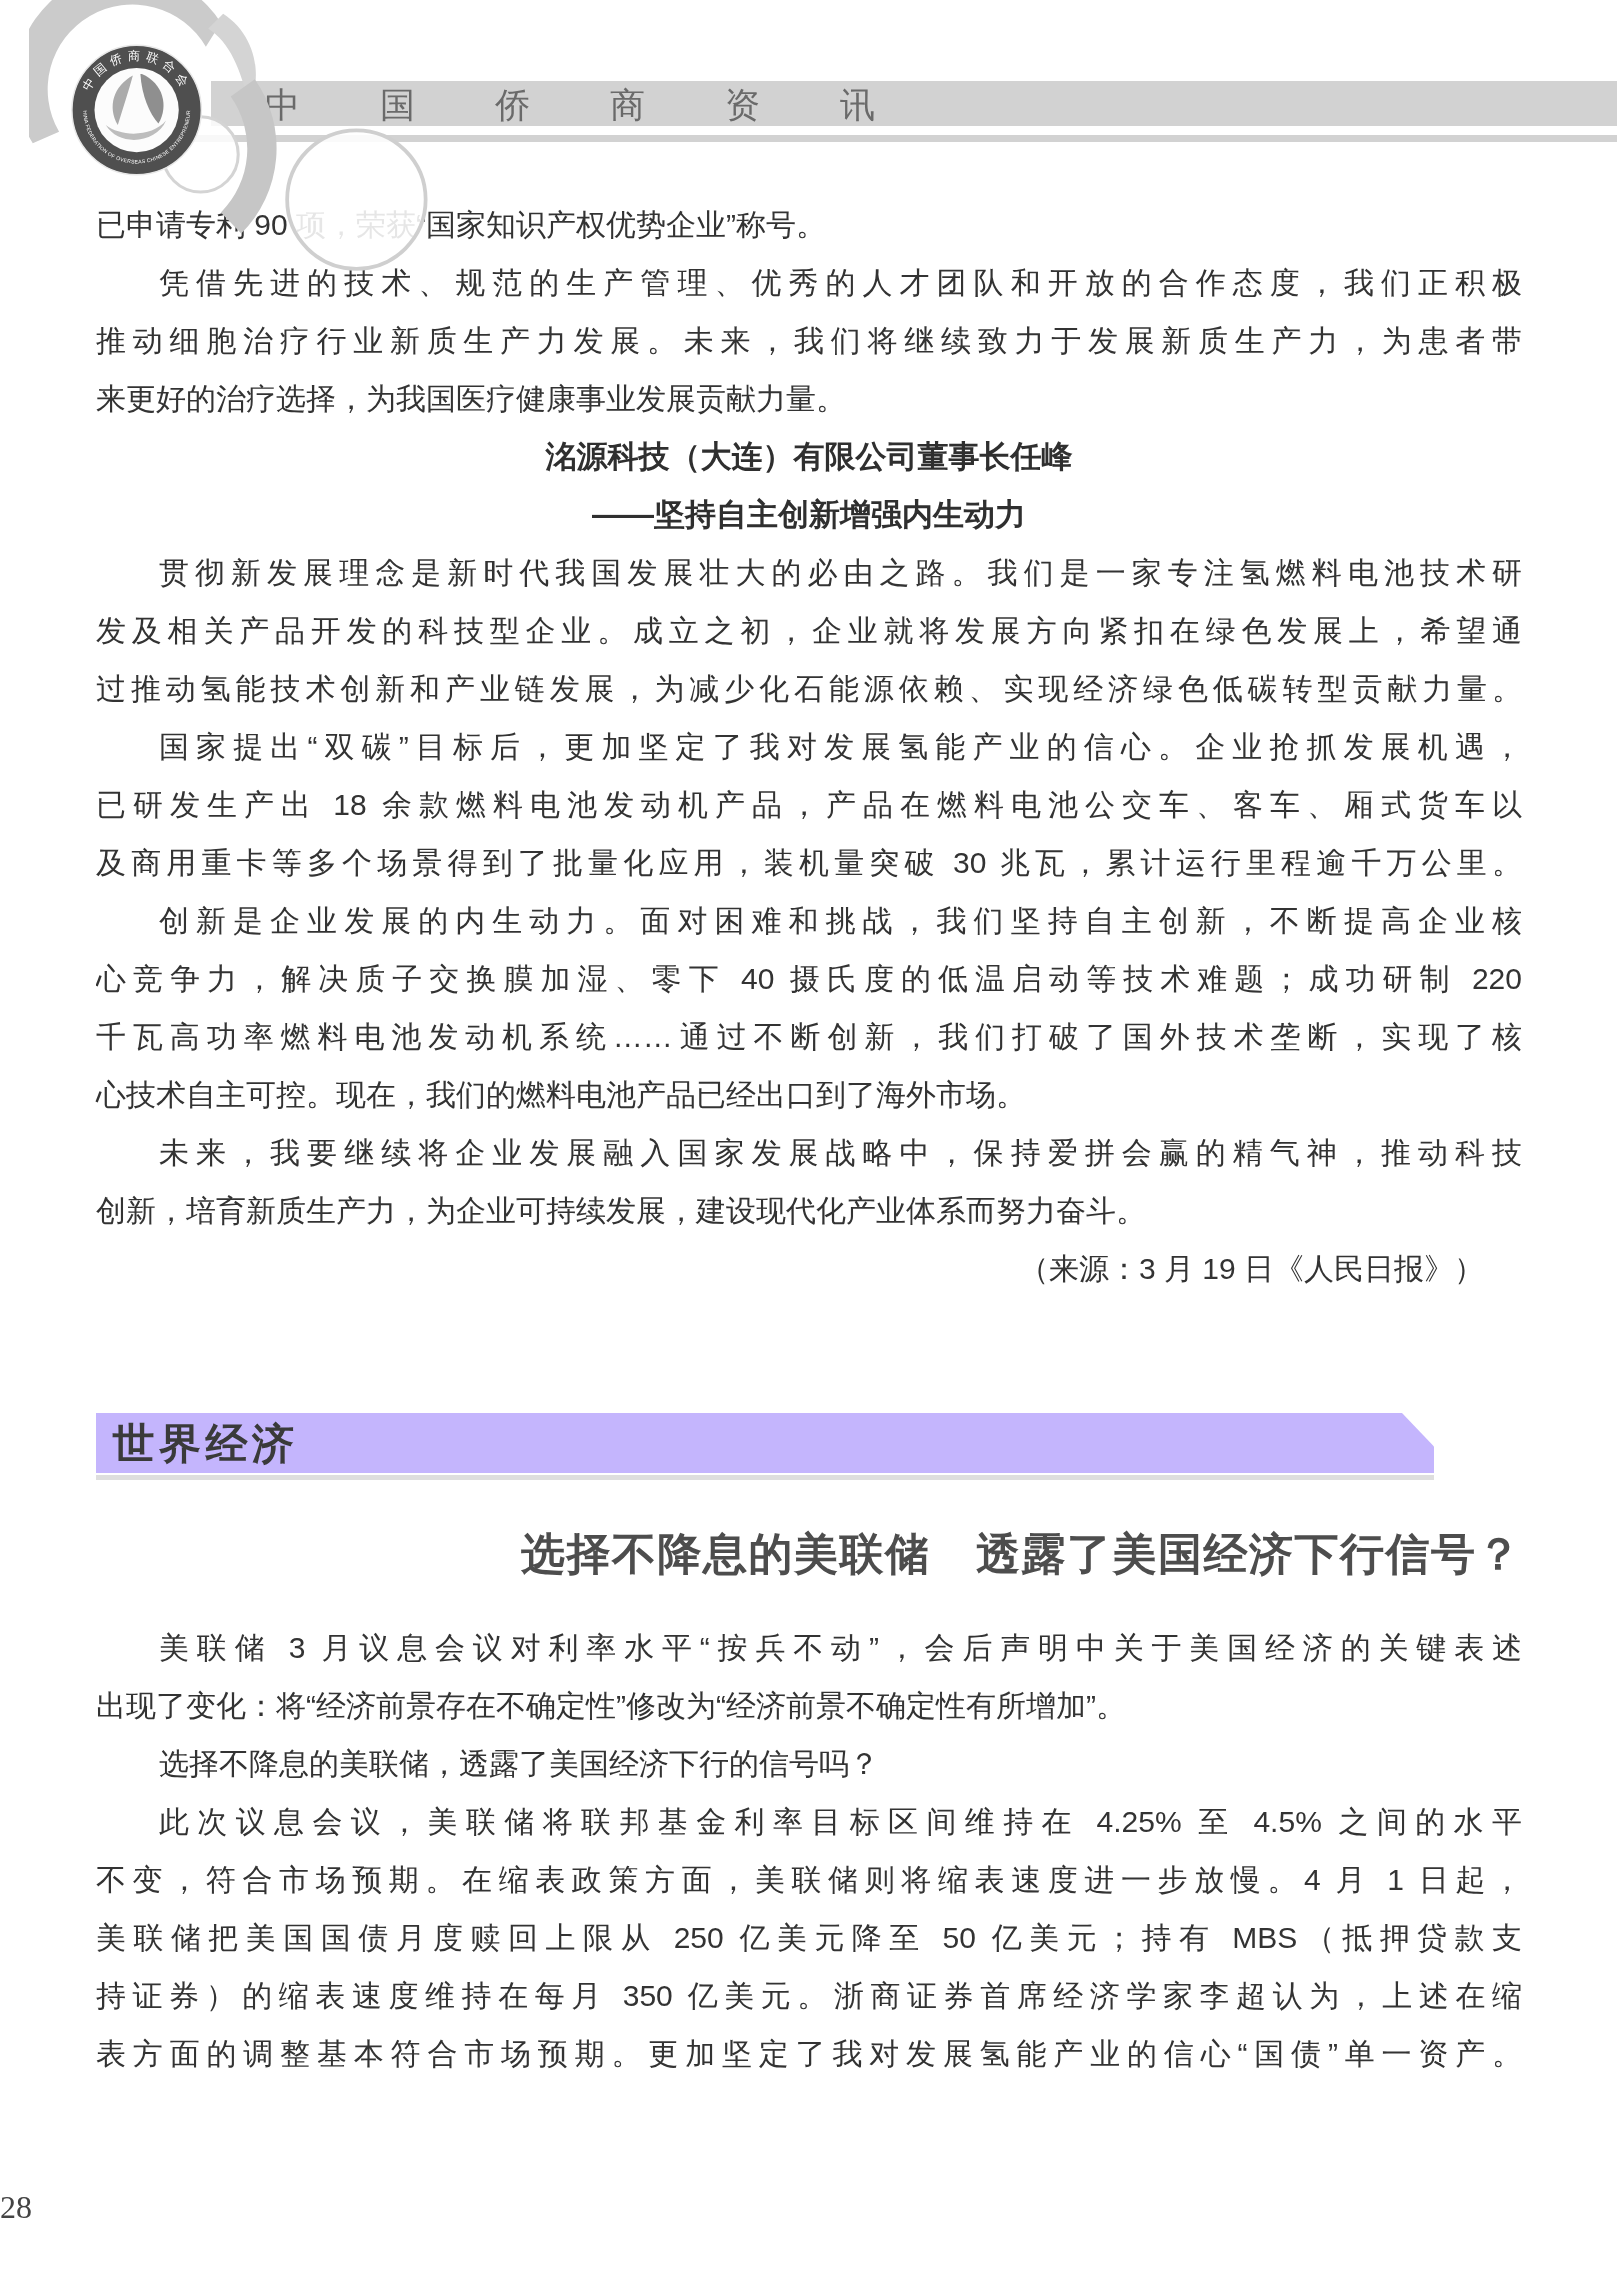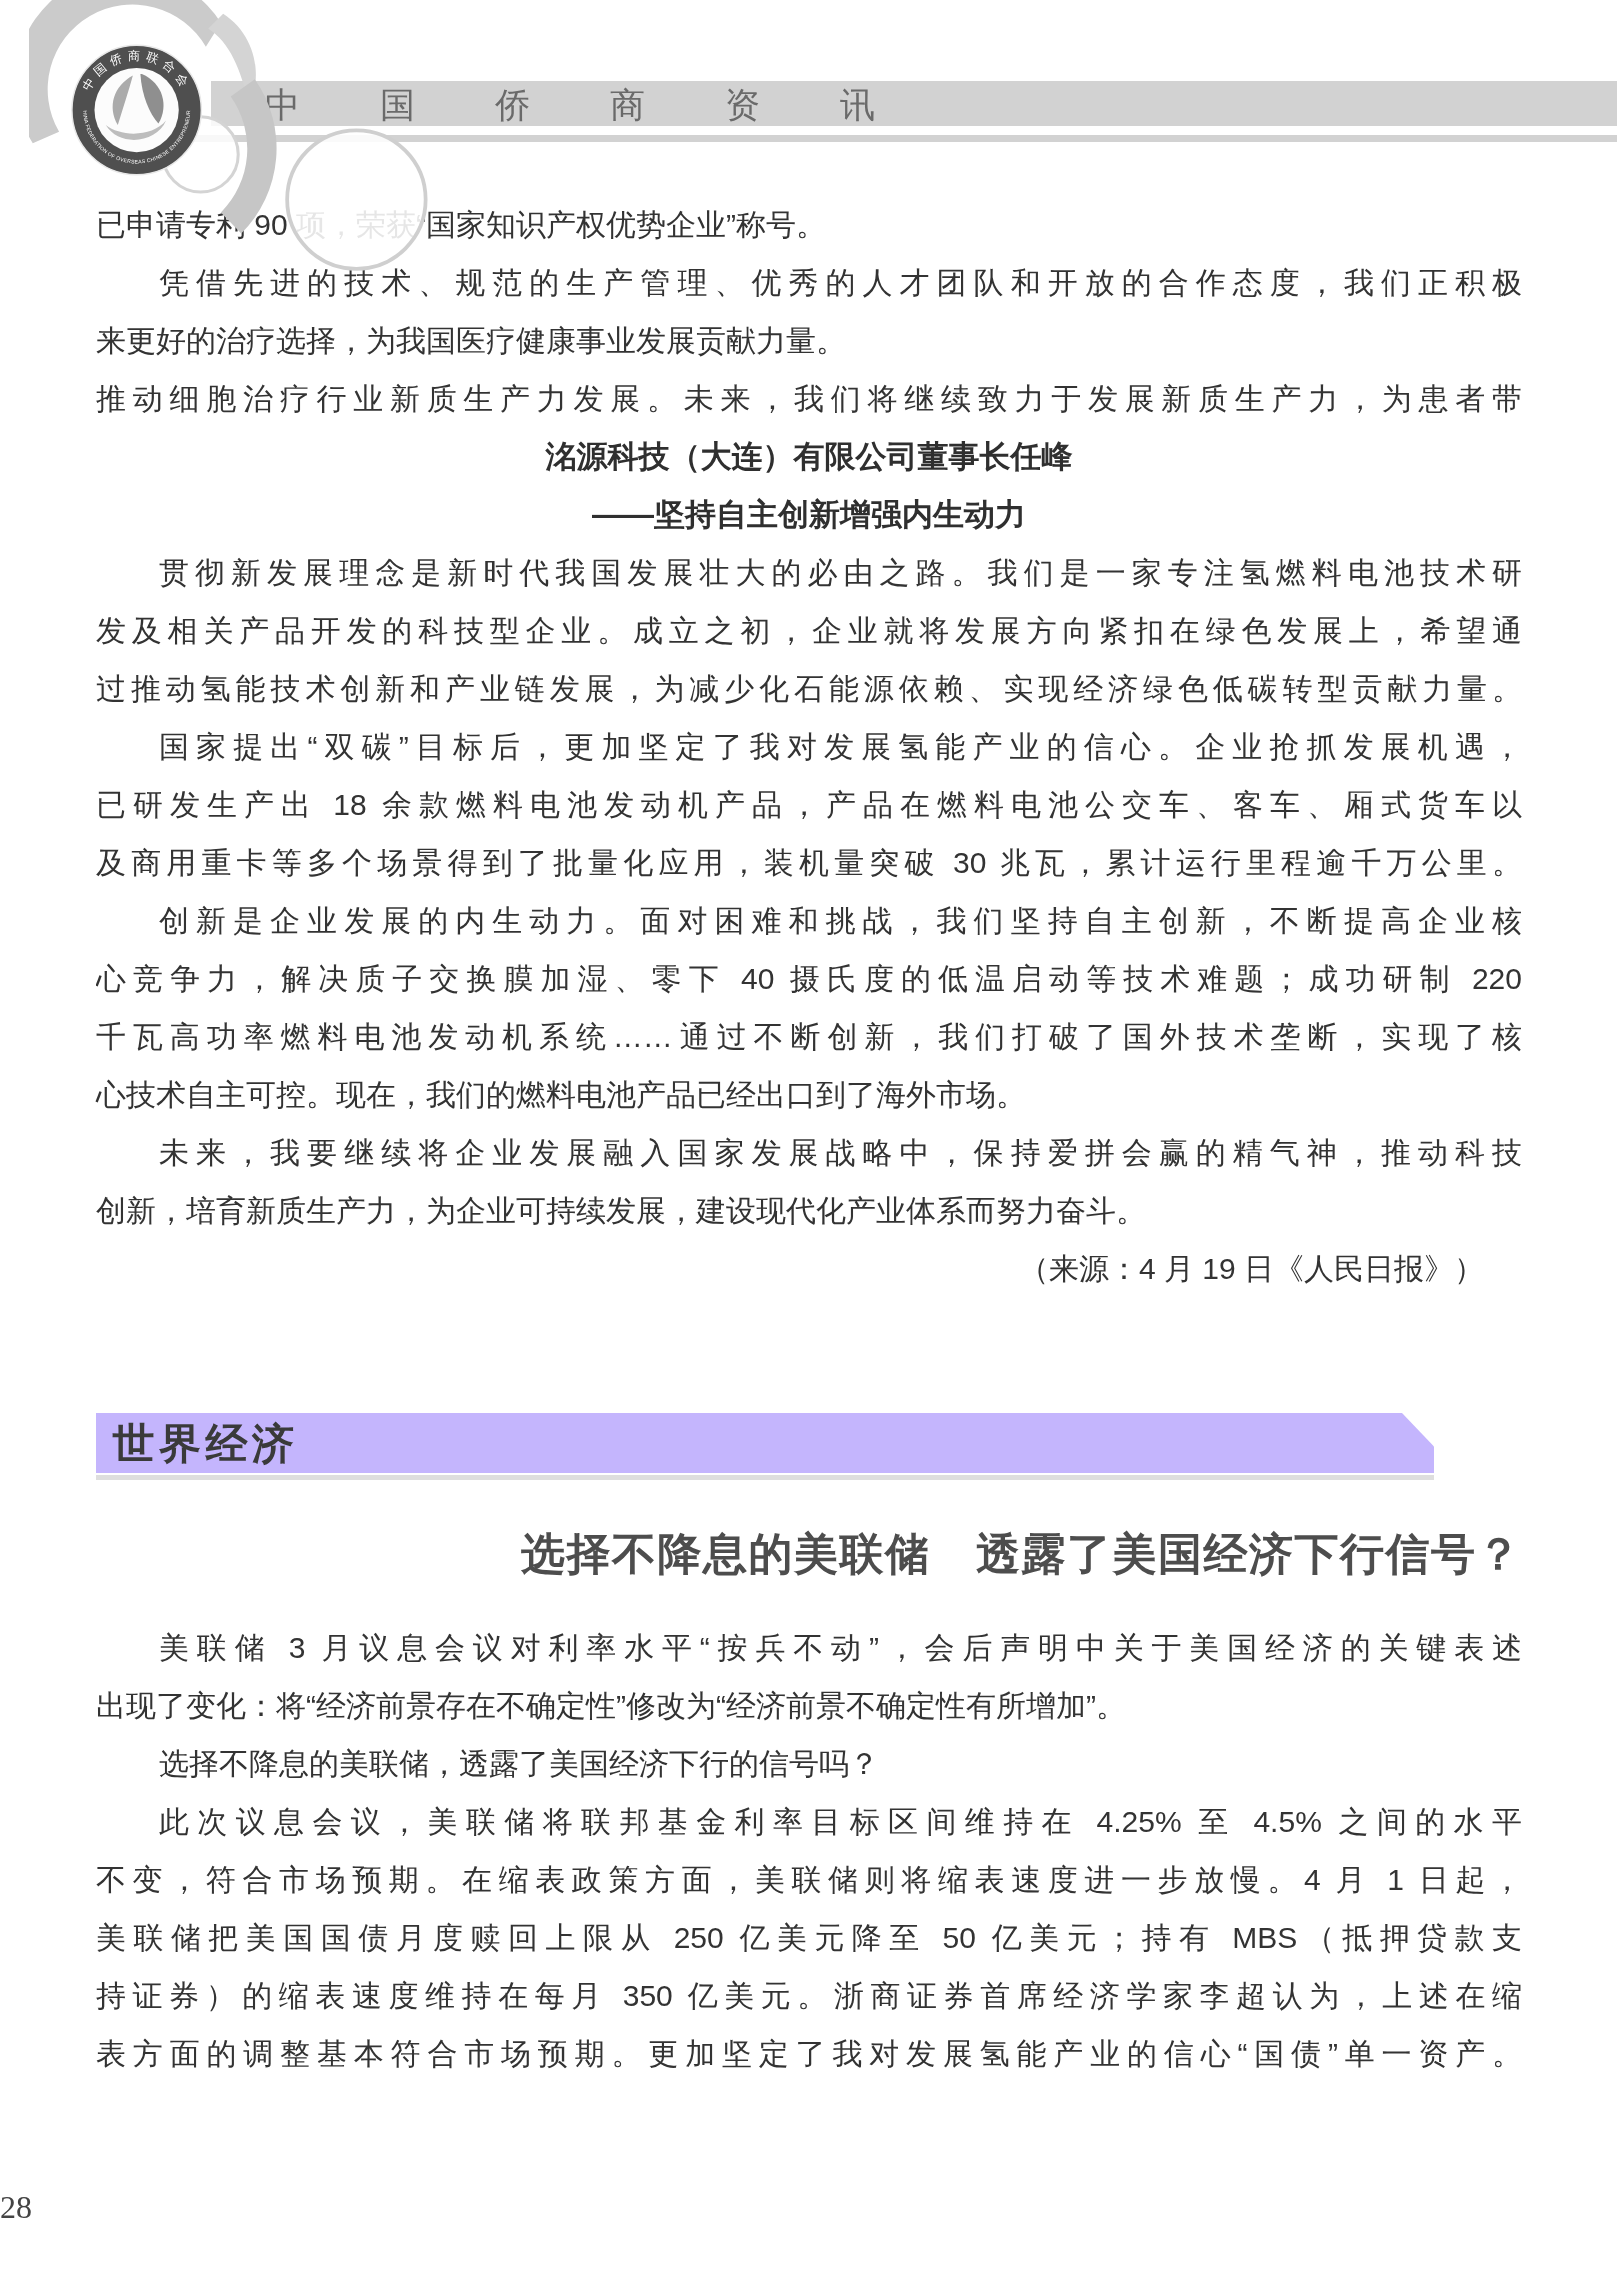--- a/index.html
+++ b/index.html
@@ -106,37 +106,37 @@
       </text>
       <text font-size="6.8" fill="#ffffff" letter-spacing="0.4">
         <textPath href="#ringBottom" startOffset="50%" text-anchor="middle">CHINA FEDERATION OF OVERSEAS CHINESE ENTREPRENEURS</textPath>
       </text>
     </svg>
   </div>
 
   <div class="content" id="content">
       <div class="line wrapok">已申请专利 90 项，荣获“国家知识产权优势企业”称号。</div>
       <div class="line indent justify">凭借先进的技术、规范的生产管理、优秀的人才团队和开放的合作态度，我们正积极</div>
+      <div class="line justify">推动细胞治疗行业新质生产力发展。未来，我们将继续致力于发展新质生产力，为患者带</div>
       <div class="line wrapok">来更好的治疗选择，为我国医疗健康事业发展贡献力量。</div>
-      <div class="line justify">推动细胞治疗行业新质生产力发展。未来，我们将继续致力于发展新质生产力，为患者带</div>
       <div class="line heading">洺源科技（大连）有限公司董事长任峰</div>
       <div class="line heading">——坚持自主创新增强内生动力</div>
       <div class="line indent justify">贯彻新发展理念是新时代我国发展壮大的必由之路。我们是一家专注氢燃料电池技术研</div>
       <div class="line justify">发及相关产品开发的科技型企业。成立之初，企业就将发展方向紧扣在绿色发展上，希望通</div>
       <div class="line justify">过推动氢能技术创新和产业链发展，为减少化石能源依赖、实现经济绿色低碳转型贡献力量。</div>
       <div class="line indent justify">国家提出“双碳”目标后，更加坚定了我对发展氢能产业的信心。企业抢抓发展机遇，</div>
       <div class="line justify">已研发生产出 18 余款燃料电池发动机产品，产品在燃料电池公交车、客车、厢式货车以</div>
       <div class="line justify">及商用重卡等多个场景得到了批量化应用，装机量突破 30 兆瓦，累计运行里程逾千万公里。</div>
       <div class="line indent justify">创新是企业发展的内生动力。面对困难和挑战，我们坚持自主创新，不断提高企业核</div>
       <div class="line justify">心竞争力，解决质子交换膜加湿、零下 40 摄氏度的低温启动等技术难题；成功研制 220</div>
       <div class="line justify">千瓦高功率燃料电池发动机系统……通过不断创新，我们打破了国外技术垄断，实现了核</div>
       <div class="line wrapok">心技术自主可控。现在，我们的燃料电池产品已经出口到了海外市场。</div>
       <div class="line indent justify">未来，我要继续将企业发展融入国家发展战略中，保持爱拼会赢的精气神，推动科技</div>
       <div class="line wrapok">创新，培育新质生产力，为企业可持续发展，建设现代化产业体系而努力奋斗。</div>
-      <div class="line source">（来源：4 月 19 日《人民日报》）</div>
+      <div class="line source">（来源：3 月 19 日《人民日报》）</div>
       <div class="band">
         <span class="band-label">世界经济</span>
       </div>
       <div class="band-shadow"></div>
       <div class="article-title">选择不降息的美联储　透露了美国经济下行信号？</div>
       <div class="line indent justify">美联储 3 月议息会议对利率水平“按兵不动”，会后声明中关于美国经济的关键表述</div>
       <div class="line wrapok">出现了变化：将“经济前景存在不确定性”修改为“经济前景不确定性有所增加”。</div>
       <div class="line indent wrapok">选择不降息的美联储，透露了美国经济下行的信号吗？</div>
       <div class="line indent justify">此次议息会议，美联储将联邦基金利率目标区间维持在 4.25% 至 4.5% 之间的水平</div>
       <div class="line justify">不变，符合市场预期。在缩表政策方面，美联储则将缩表速度进一步放慢。4 月 1 日起，</div>

